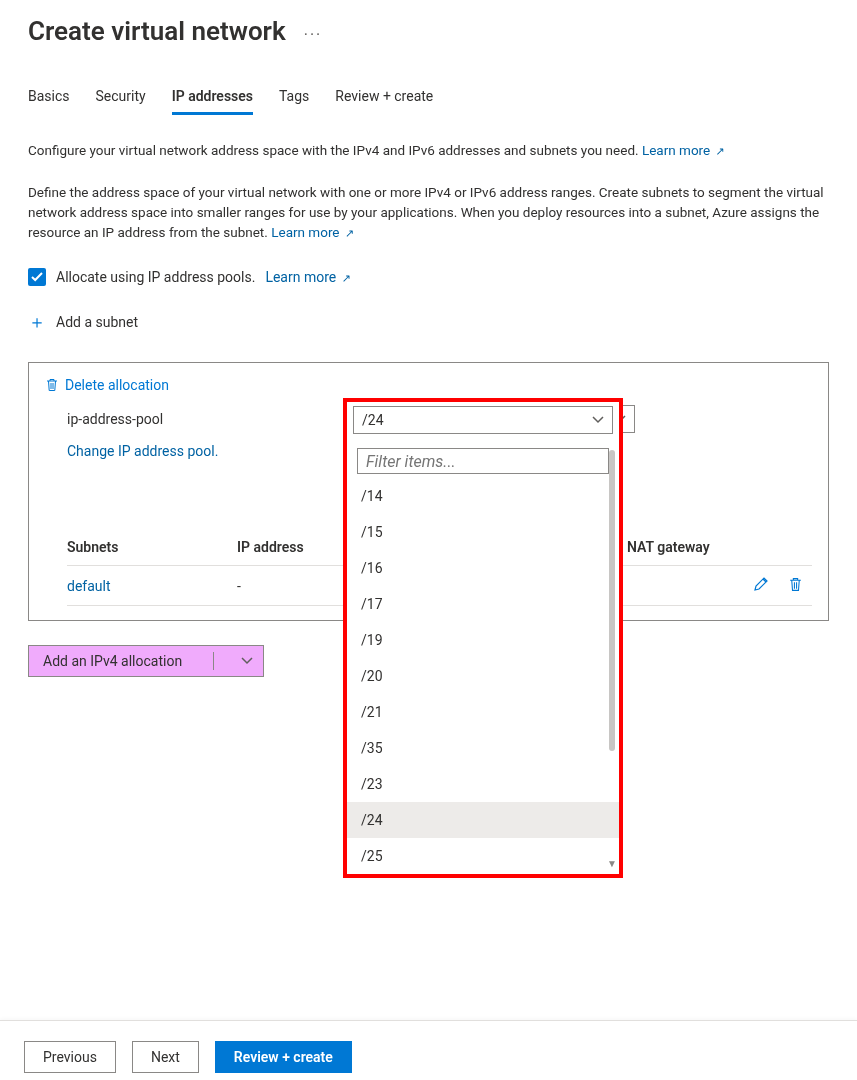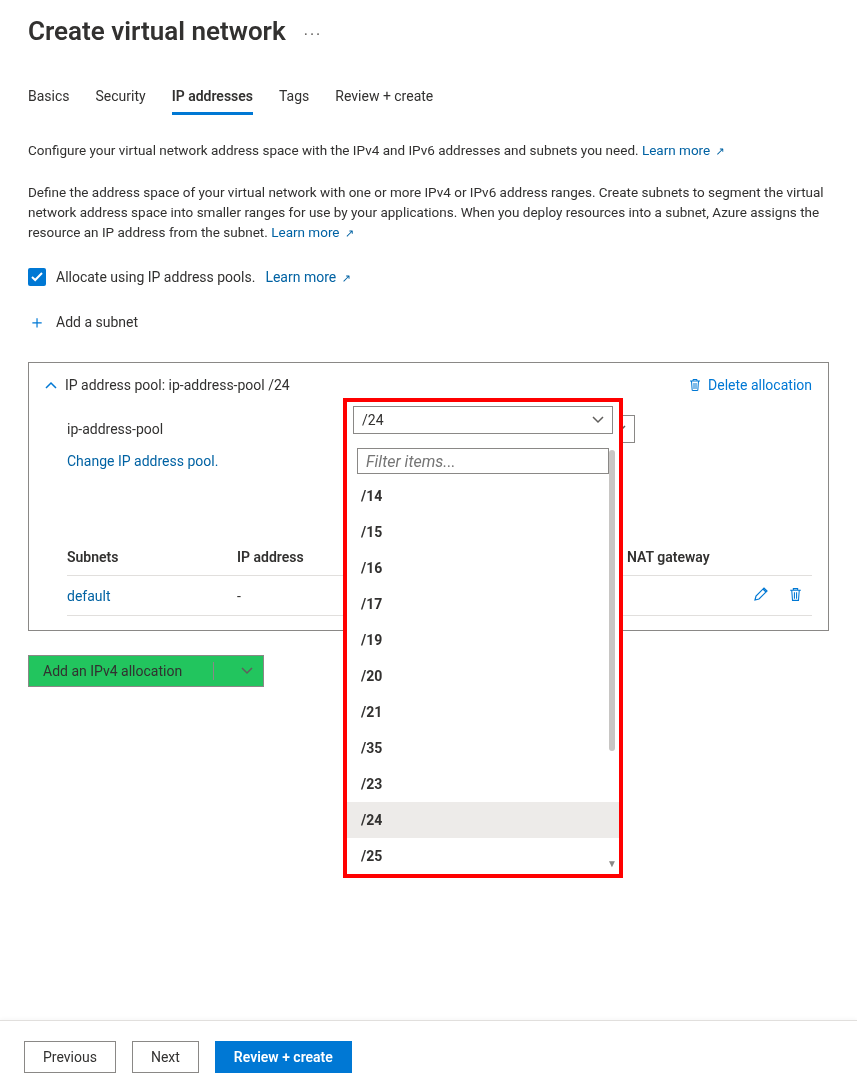--- a/index.html
+++ b/index.html
@@ -66,21 +66,21 @@
     padding: 14px 16px 14px 16px;
     position: relative;
   }
   .pool-header { display: flex; align-items: flex-start; justify-content: space-between; }
   .pool-header-left { display: flex; gap: 8px; }
   .chevron-up { color: var(--azure-blue); cursor: pointer; margin-top: 2px; }
   .pool-title { font-size: 14px; }
   .delete-alloc { color: var(--azure-blue); display: flex; align-items: center; gap: 6px; cursor: pointer; font-size: 14px; }
   .trash-icon { width: 14px; height: 14px; }
 
-  .pool-body { margin-left: 22px; margin-top: 20px; }
+  .pool-body { margin-left: 22px; margin-top: 12px; }
   .pool-name-row { display: flex; align-items: center; gap: 20px; }
   .pool-name-label { width: 260px; }
   .change-link { margin-top: 10px; display: inline-block; }
 
   
   .combo {
     position: relative;
     width: 270px;
     height: 26px;
     border: 1px solid var(--border);
@@ -104,21 +104,21 @@
   .row-link { color: var(--azure-link); cursor: pointer; }
   .icon-btn { color: var(--azure-blue); cursor: pointer; text-align: center; }
 
   
   .add-alloc {
     margin-top: 24px;
     display: inline-flex; align-items: center;
     border: 1px solid var(--border);
     height: 30px;
     cursor: pointer;
-    background: #22c55e;
+    background: #f0abfc;
     gap: 17px;
   }
   .add-alloc .lbl { padding: 0 14px; }
   .add-alloc .sep { width: 1px; height: 18px; background: var(--border); }
   .add-alloc .chev { padding: 0 10px; }
 
   
   .dropdown-wrap {
     position: absolute;
     left: 343px;
@@ -146,21 +146,20 @@
     height: 26px;
     padding: 0 8px;
     font-style: italic;
     color: var(--text-light);
     font-family: inherit;
     font-size: 16px;
   }
   .dd-list {
     position: relative;
     max-height: 520px;
-    font-weight: bold;
   }
   .dd-item {
     padding: 10px 14px;
     cursor: pointer;
   }
   .dd-item.selected { background: var(--selected-bg); }
   .dd-scroll {
     position: absolute;
     right: 4px; top: 36px; bottom: 6px; width: 6px;
   }
@@ -244,28 +243,20 @@
     <a class="link"><span>Learn more</span> <span class="ext-icon">↗</span></a>
   </div>
 
   <div class="add-row">
     <span class="plus-icon">＋</span>
     <span>Add a subnet</span>
   </div>
 
   <div class="pool-card">
     <div class="pool-header">
-      <div class="pool-header-left">
-        <span class="chevron-up">
-          <svg width="12" height="12" viewBox="0 0 12 12">
-              <path d="M1 8 L6 3 L11 8" stroke="currentColor" stroke-width="1.5" fill="none"></path>
-            </svg>
-        </span>
-        <span class="pool-title">IP address pool: ip-address-pool /24</span>
-      </div>
       <div class="delete-alloc">
         <svg class="trash-icon" viewBox="0 0 14 14">
           <path d="M2 3h10M5 3V1.5h4V3M3.5 3l.7 9.5h5.6L10.5 3M6 5v6M8 5v6" stroke="currentColor" stroke-width="1" fill="none"></path>
         </svg>
         <span>Delete allocation</span>
       </div>
     </div>
 
     <div class="pool-body">
       <div class="pool-name-row">

